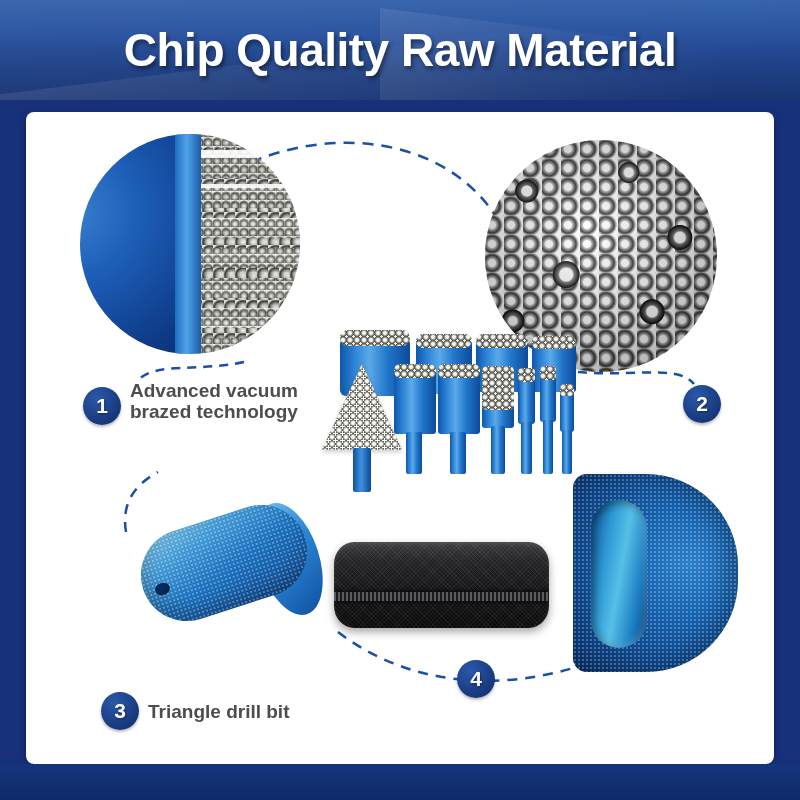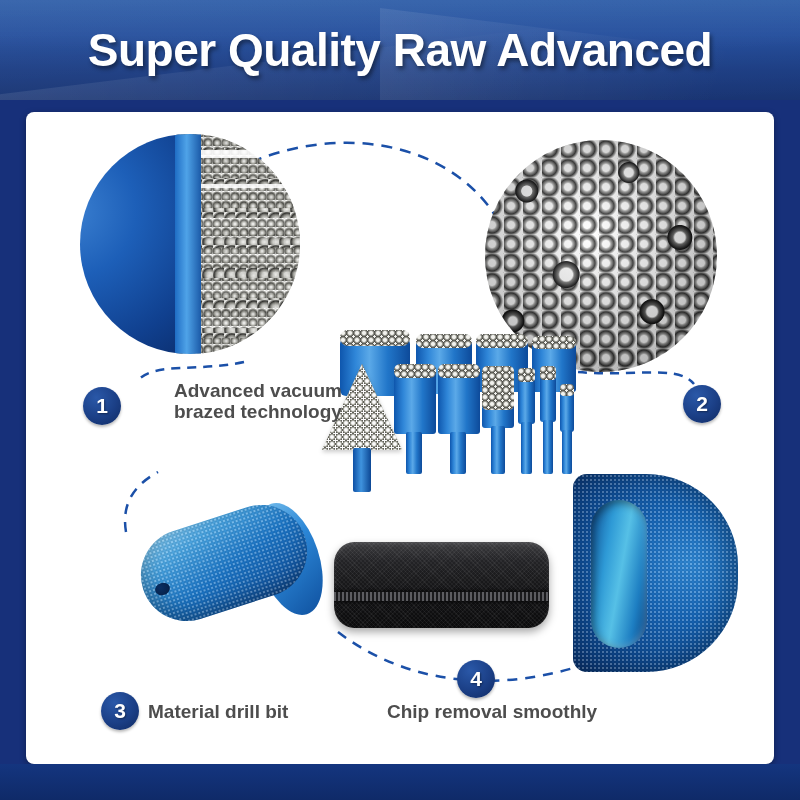--- a/index.html
+++ b/index.html
@@ -228,21 +228,21 @@
 <body>
 
 <div class="poster">
 
   <div class="header">
     <div class="swoosh1"></div>
     <div class="swoosh2"></div>
     <div class="swoosh3"></div>
     <div class="swoosh4"></div>
   </div>
-  <div class="title">Super Quality Raw Advanced</div>
+  <div class="title">Chip Quality Raw Material</div>
 
   <div class="panel">
 
     <svg class="dash" style="left:0;top:0;" width="748" height="652">
       <path d="M 218 250 C 170 260, 130 250, 112 268" fill="none" stroke="#1b50a8" stroke-width="2.5" stroke-dasharray="9 7"></path>
       <path d="M 225 50 C 330 8, 430 38, 472 108" fill="none" stroke="#1b50a8" stroke-width="2.5" stroke-dasharray="11 8"></path>
       <path d="M 536 258 C 600 268, 650 250, 668 272" fill="none" stroke="#1b50a8" stroke-width="2.5" stroke-dasharray="9 7"></path>
       <path d="M 100 420 C 95 390, 110 372, 132 360" fill="none" stroke="#1b50a8" stroke-width="2.5" stroke-dasharray="10 8"></path>
       <path d="M 312 520 C 380 572, 470 582, 560 552" fill="none" stroke="#1b50a8" stroke-width="2.5" stroke-dasharray="10 8"></path>
     </svg>
@@ -311,27 +311,26 @@
       <div class="hole"></div>
     </div>
 
     <div class="slot">
       <div class="body"></div>
       <div class="bodytex"></div>
       <div class="oval"></div>
     </div>
 
     <div class="badge" style="left:57px;top:275px;">1</div>
-    <div class="caption" style="left:104px;top:268px;margin-left:44px;">Advanced vacuum
+    <div class="caption" style="left:104px;top:268px;">Advanced vacuum
 brazed technology</div>
 
     <div class="badge" style="left:657px;top:273px;">2</div>
 
     <div class="badge" style="left:75px;top:580px;">3</div>
-    <div class="caption" style="left:122px;top:589px;">Material drill bit</div>
+    <div class="caption" style="left:122px;top:589px;">Triangle drill bit</div>
 
     <div class="badge" style="left:431px;top:548px;">4</div>
-    <div class="caption" style="left:361px;top:589px;">Chip removal smoothly</div>
 
   </div>
 
   <div class="footer"></div>
 </div>
 
 </body></html>

